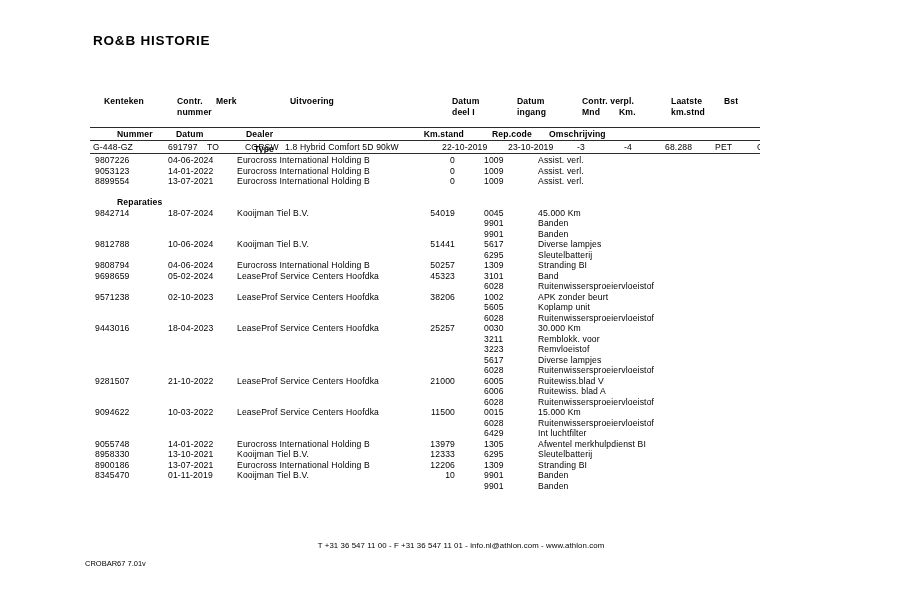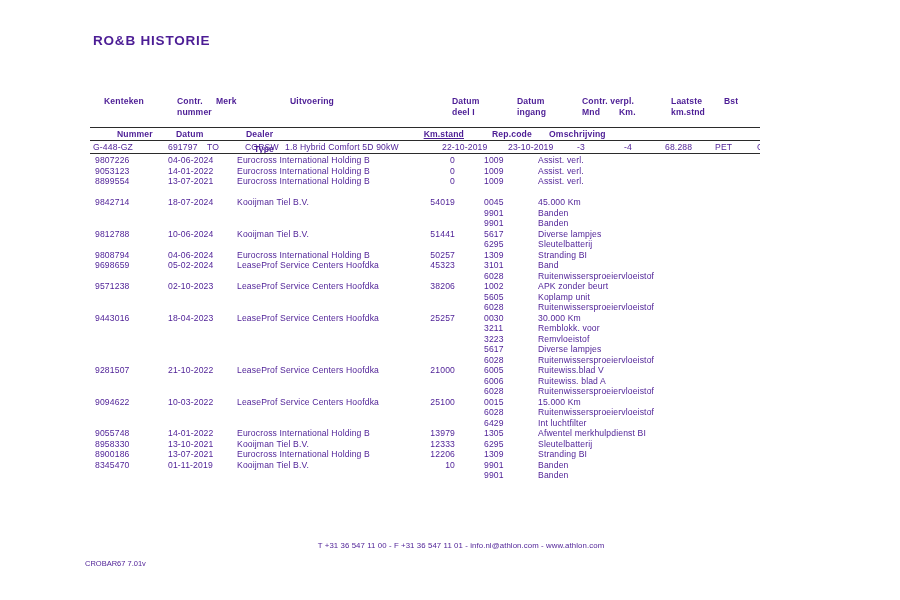--- a/index.html
+++ b/index.html
@@ -1,18 +1,18 @@
 <!DOCTYPE html>
 <html><head>
 <meta charset="utf-8">
 <style>
   html,body{margin:0;padding:0;}
   .page{
     position:relative; width:760px; height:600px; background:#ffffff;
-    font-family:"Liberation Sans", sans-serif; color:#4c1d95; overflow:hidden;
+    font-family:"Liberation Sans", sans-serif; color:#000000; overflow:hidden;
   }
   .abs{position:absolute; white-space:nowrap;}
   .b{font-weight:bold;padding-left:9px;}
   .t9{font-size:8.6px; letter-spacing:0.15px; line-height:9px;}
   .title{font-size:13.5px; font-weight:bold; letter-spacing:0.8px;}
   .bladnr{font-size:10px; font-weight:bold;}
   .hline{position:absolute; left:90px; width:746px; height:1px; background:#2b2b2b;}
   .rnum{text-align:right;}
   .kmbox{left:395px; width:60px; text-align:right;}
   .mndbox{left:560px; width:25px; text-align:right;}
@@ -62,21 +62,21 @@
     <div class="abs t9 b" style="left:792px; top:97px;">Lease-</div>
     <div class="abs t9 b" style="left:792px; top:108px;">vorm</div>
   </div>
 
   <div class="hline" style="top:127px;"></div>
 
   <div>
     <div class="abs t9 b" style="left:108px; top:130px;">Nummer</div>
     <div class="abs t9 b" style="left:167px; top:130px;">Datum</div>
     <div class="abs t9 b" style="left:237px; top:130px;">Dealer</div>
-    <div class="abs t9 b rnum kmbox" style="top:130px;text-decoration:underline;">Km.stand</div>
+    <div class="abs t9 b rnum kmbox" style="top:130px;">Km.stand</div>
     <div class="abs t9 b" style="left:483px; top:130px;">Rep.code</div>
     <div class="abs t9 b" style="left:540px; top:130px;">Omschrijving</div>
   </div>
 
   <div class="hline" style="top:140px;"></div>
 
   <div>
     <div class="abs t9" style="left:93px;  top:143px;">G-448-GZ</div>
     <div class="abs t9" style="left:168px; top:143px;">691797</div>
     <div class="abs t9" style="left:207px; top:143px;">TO</div>
@@ -114,20 +114,23 @@
       <div class="line">
         <span class="c-num">8899554</span>
         <span class="c-date">13-07-2021</span>
         <span class="c-dealer">Eurocross International Holding B</span>
         <span class="c-km">0</span>
         <span class="c-code">1009</span>
         <span class="c-desc">Assist. verl.</span>
       </div>
       <div class="line"></div>
       <div class="line">
+        <span class="c-label">Reparaties</span>
+      </div>
+      <div class="line">
         <span class="c-num">9842714</span>
         <span class="c-date">18-07-2024</span>
         <span class="c-dealer">Kooijman Tiel B.V.</span>
         <span class="c-km">54019</span>
         <span class="c-code">0045</span>
         <span class="c-desc">45.000 Km</span>
       </div>
       <div class="line">
         <span class="c-code">9901</span>
         <span class="c-desc">Banden</span>
@@ -221,21 +224,21 @@
         <span class="c-desc">Ruitewiss. blad A</span>
       </div>
       <div class="line">
         <span class="c-code">6028</span>
         <span class="c-desc">Ruitenwissersproeiervloeistof</span>
       </div>
       <div class="line">
         <span class="c-num">9094622</span>
         <span class="c-date">10-03-2022</span>
         <span class="c-dealer">LeaseProf Service Centers Hoofdka</span>
-        <span class="c-km">25100</span>
+        <span class="c-km">11500</span>
         <span class="c-code">0015</span>
         <span class="c-desc">15.000 Km</span>
       </div>
       <div class="line">
         <span class="c-code">6028</span>
         <span class="c-desc">Ruitenwissersproeiervloeistof</span>
       </div>
       <div class="line">
         <span class="c-code">6429</span>
         <span class="c-desc">Int luchtfilter</span>

